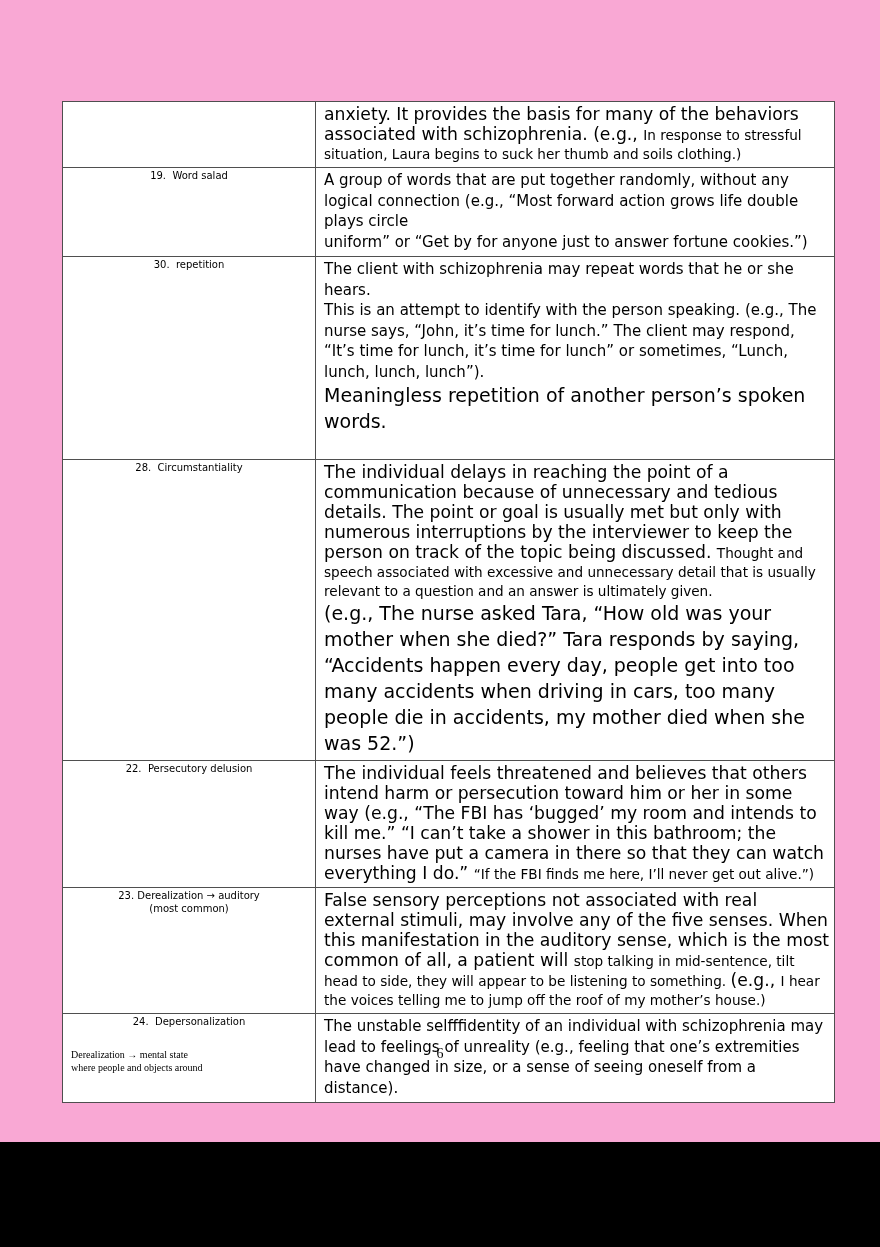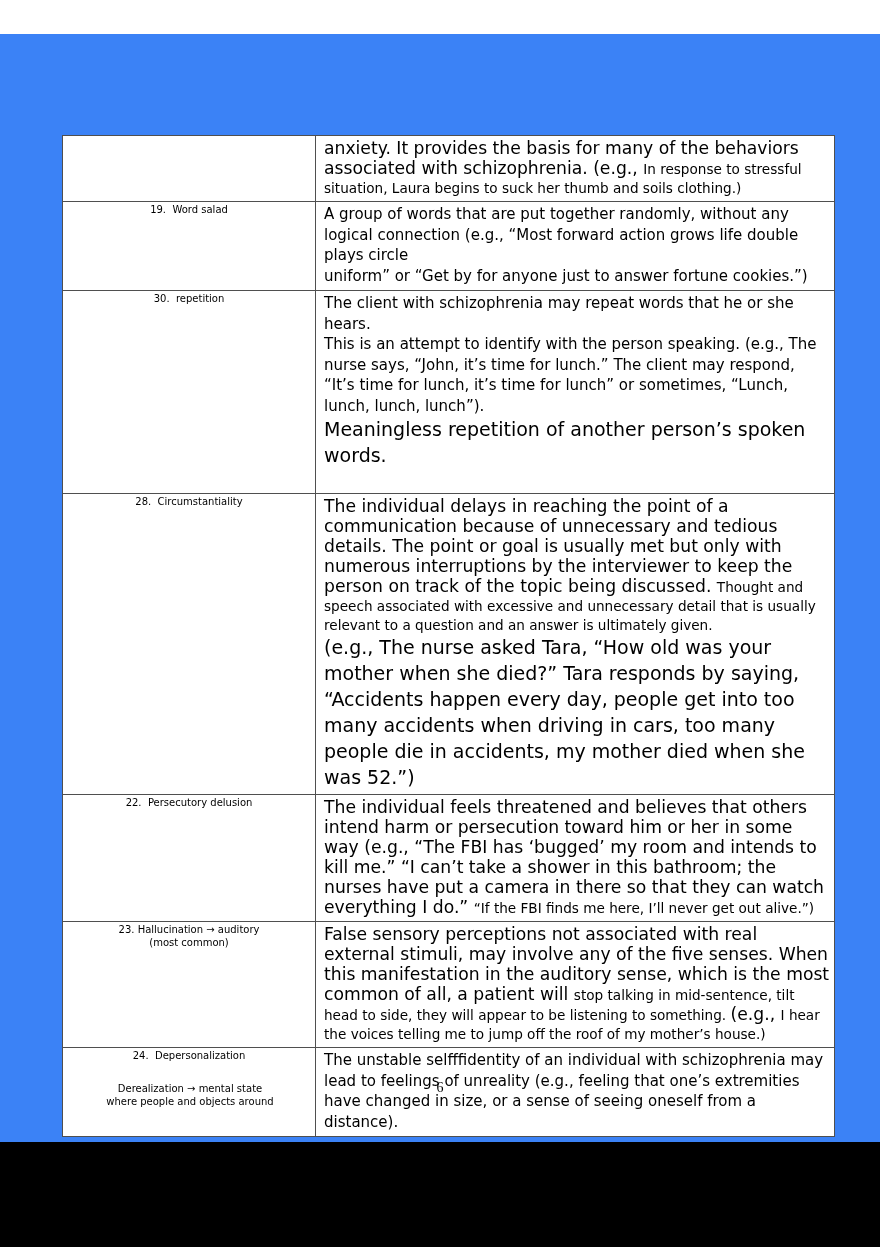--- a/index.html
+++ b/index.html
@@ -13,23 +13,22 @@
     position: relative;
     font-family: "DejaVu Sans", "Liberation Sans", sans-serif;
     -webkit-font-smoothing: antialiased;
   }
 
   .page {
     position: absolute;
     left: 0; top: 0;
     width: 880px;
     height: 1194px;
-    background: #3b82f6;
+    background: #f9a8d4;
     overflow: hidden;
-    margin-top: 34px;
   }
 
   .bottom-bar {
     position: absolute;
     left: 0;
     top: 1142px;
     width: 880px;
     height: 105px;
     background: #000000;
   }
@@ -57,23 +56,24 @@
     padding: 2px 6px 4px 6px;
     text-align: center;
     font-size: 10px;
     line-height: 1.28;
     color: #000;
   }
   .term-cell .term-line {
     display: block;
   }
   .term-cell .term-left {
-    text-align: center;
+    text-align: left;
     display: block;
     padding-left: 2px;
+    font-family: Liberation Serif, serif;
   }
   .term-cell .spacer {
     display: block;
     height: 20px;
   }
 
   .desc-cell {
     padding: 2px 4px 4px 8px;
     color: #000;
   }
@@ -183,21 +183,21 @@
         <td>
           <div class="desc-cell">
             <p><span class="run-big">The individual feels threatened and believes that others intend harm or persecution toward him or her in some way (e.g., “The FBI has ‘bugged’ my room and intends to kill me.” “I can’t take a shower in this bathroom; the nurses have put a camera in there so that they can watch everything I do.” </span><span class="run-sm">“If the FBI finds me here, I’ll never get out alive.”)</span></p>
           </div>
         </td>
       </tr>
 
       <tr>
         <td>
           <div class="term-cell">
-            <span class="term-line"><span>23.</span> <span>Hallucination → auditory</span></span>
+            <span class="term-line"><span>23.</span> <span>Derealization → auditory</span></span>
             <span class="term-line">(most common)</span>
           </div>
         </td>
         <td>
           <div class="desc-cell">
             <p><span class="run-big">False sensory perceptions not associated with real external stimuli, may involve any of the five senses. When this manifestation in the auditory sense, which is the most common of all, a patient will </span><span class="run-sm">stop talking in mid-sentence, tilt head to side, they will appear to be listening to something. </span><span class="run-big">(e.g., </span><span class="run-sm">I hear the voices telling me to jump off the roof of my mother’s house.)</span></p>
           </div>
         </td>
       </tr>
 

